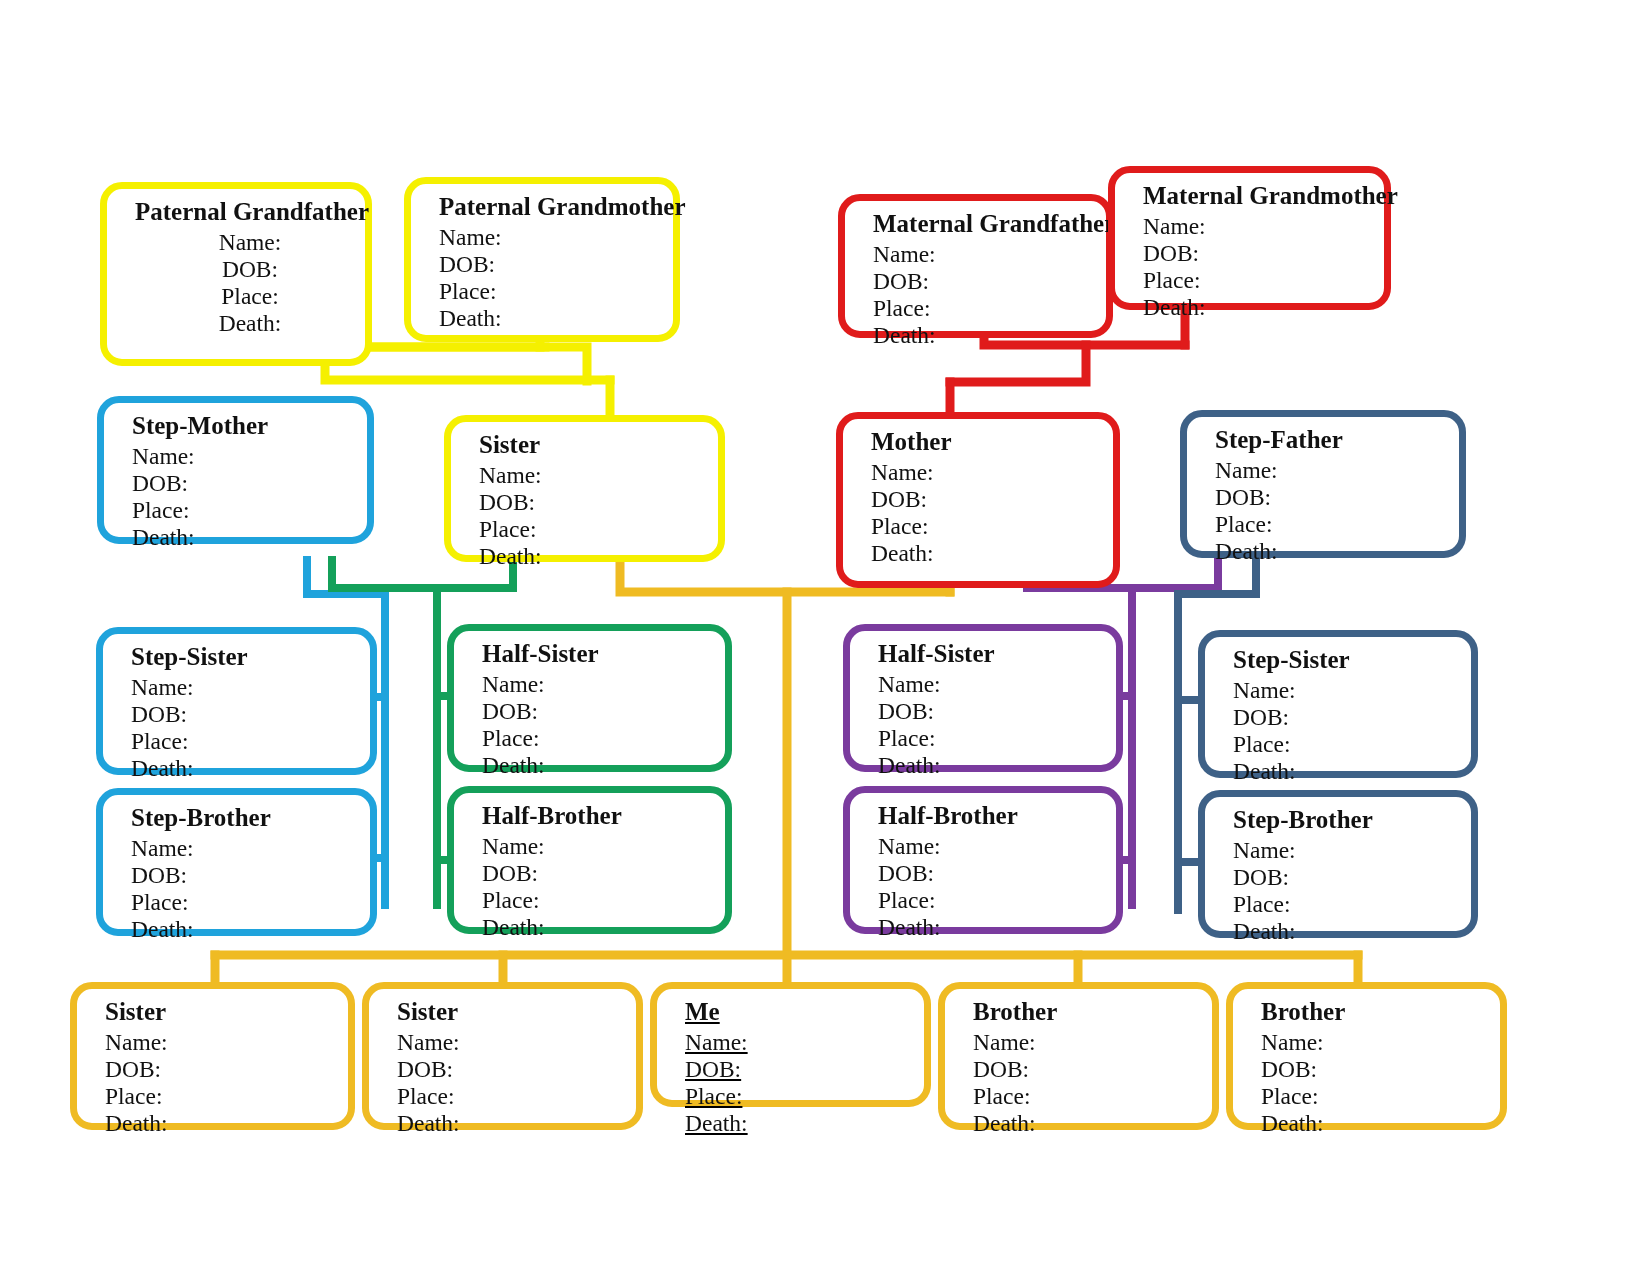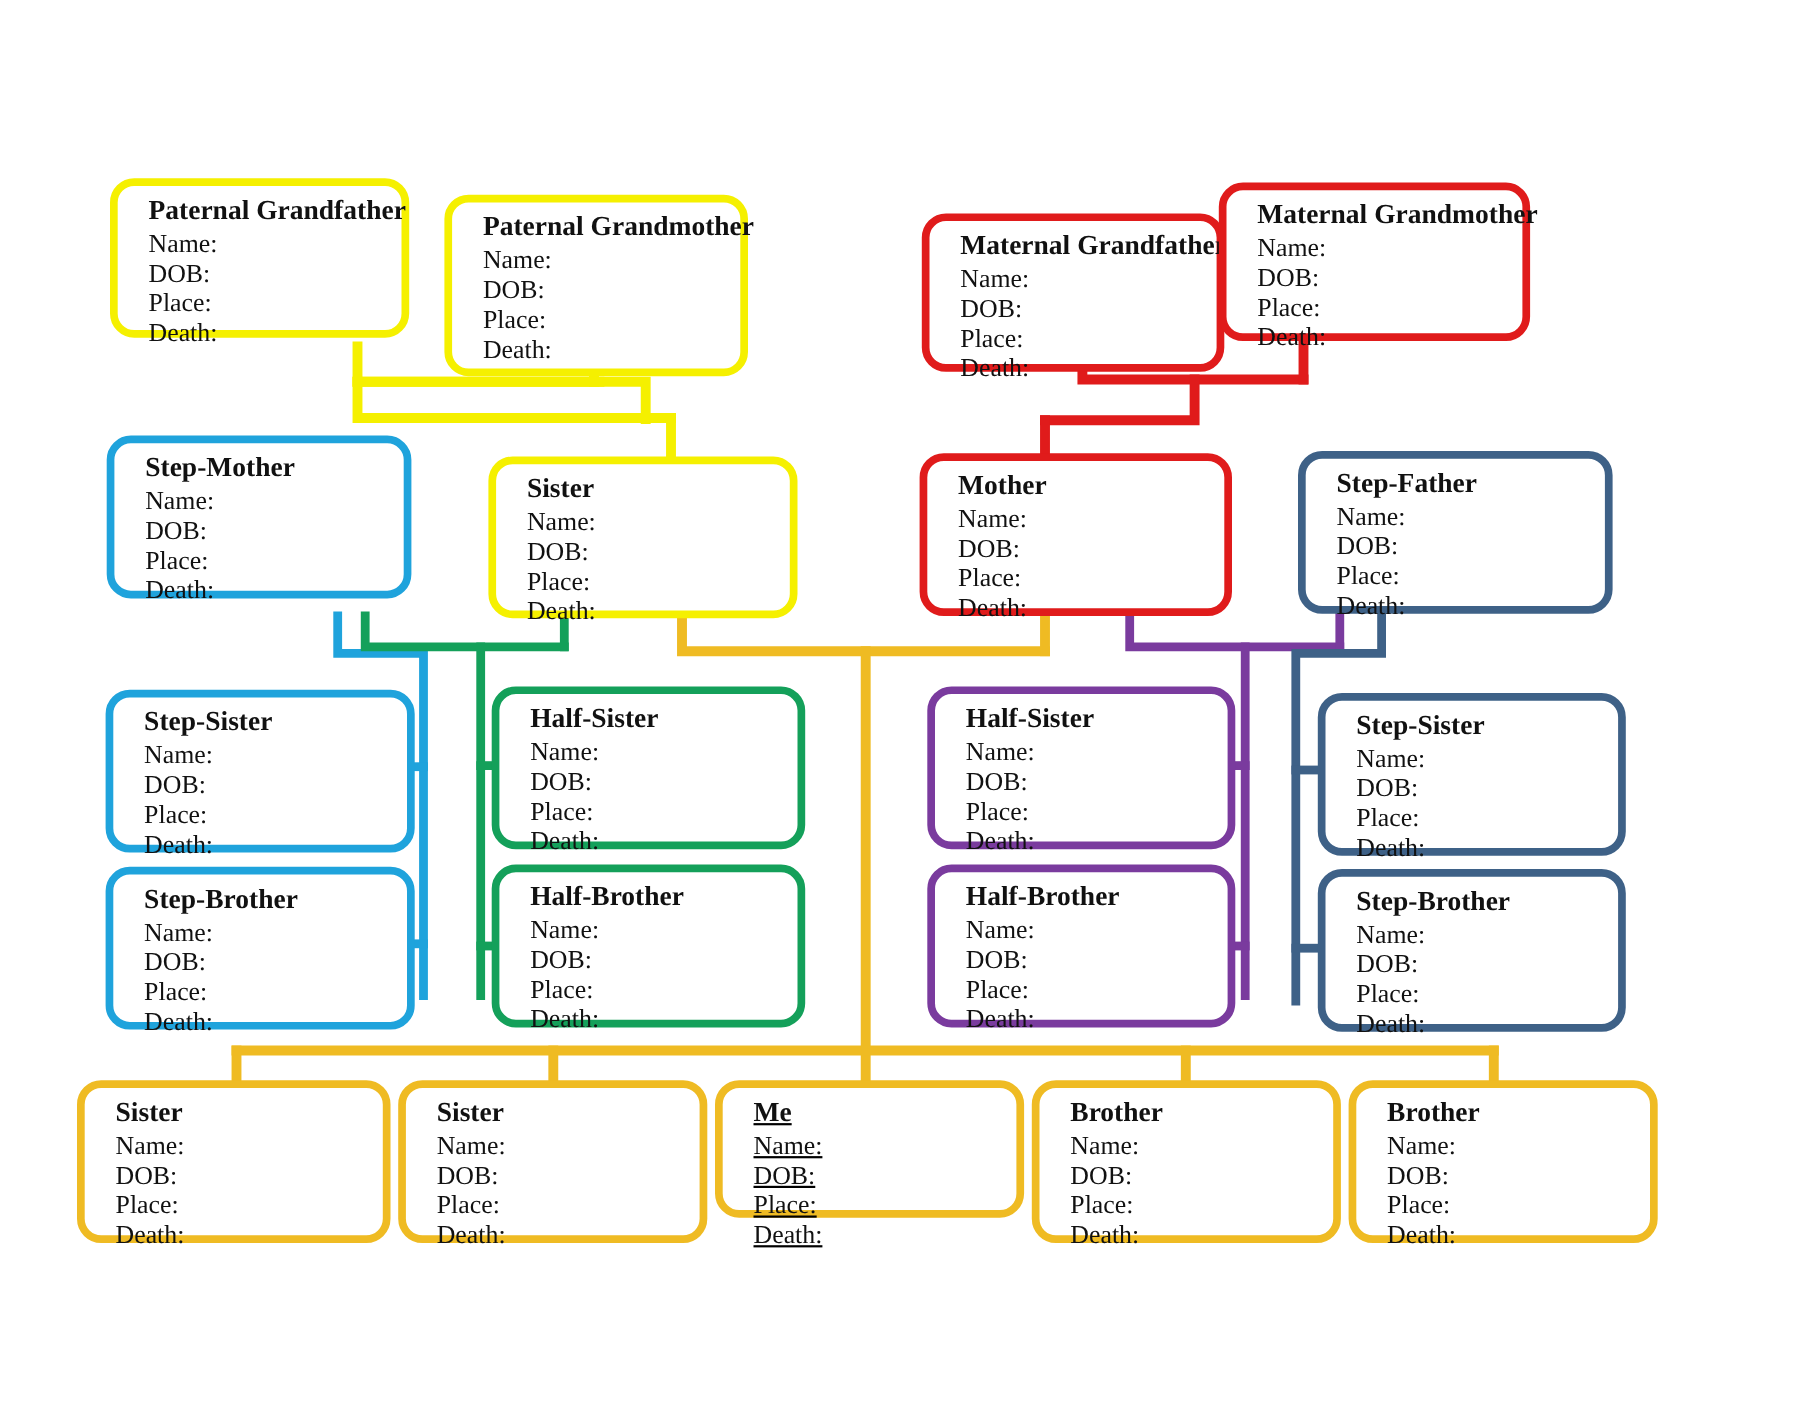--- a/index.html
+++ b/index.html
@@ -83,21 +83,21 @@
       <path d="M 950 562 L 950 592"></path>
       <path d="M 787 592 L 787 982"></path>
       <path d="M 215 955 L 215 982"></path>
       <path d="M 503 955 L 503 982"></path>
       <path d="M 1078 955 L 1078 982"></path>
       <path d="M 1358 955 L 1358 982"></path>
       <path d="M 215 955 L 1358 955"></path>
     </g>
   </svg>
 
-<div class="node" style="left: 100px; top: 162px; width: 272px; height: 145px; border-color: rgb(245, 240, 0);">
+<div class="node" style="left: 100px; top: 182px; width: 272px; height: 184px; border-color: rgb(245, 240, 0); text-align: center;">
       <div class="ttl">Paternal Grandfather</div>
       <div class="fld">Name:</div>
       <div class="fld">DOB:</div>
       <div class="fld">Place:</div>
       <div class="fld">Death:</div>
     </div>
     <div class="node" style="left: 404px; top: 177px; width: 276px; height: 165px; border-color: rgb(245, 240, 0);">
       <div class="ttl">Paternal Grandmother</div>
       <div class="fld">Name:</div>
       <div class="fld">DOB:</div>
@@ -125,21 +125,21 @@
       <div class="fld">Place:</div>
       <div class="fld">Death:</div>
     </div>
     <div class="node" style="left: 444px; top: 415px; width: 281px; height: 147px; border-color: rgb(245, 240, 0);">
       <div class="ttl">Sister</div>
       <div class="fld">Name:</div>
       <div class="fld">DOB:</div>
       <div class="fld">Place:</div>
       <div class="fld">Death:</div>
     </div>
-    <div class="node" style="left: 836px; top: 412px; width: 284px; height: 148px; border-color: rgb(224, 27, 27);">
+    <div class="node" style="left: 836px; top: 412px; width: 284px; height: 176px; border-color: rgb(224, 27, 27);">
       <div class="ttl">Mother</div>
       <div class="fld">Name:</div>
       <div class="fld">DOB:</div>
       <div class="fld">Place:</div>
       <div class="fld">Death:</div>
     </div>
     <div class="node" style="left: 1180px; top: 410px; width: 286px; height: 148px; border-color: rgb(62, 97, 135);">
       <div class="ttl">Step-Father</div>
       <div class="fld">Name:</div>
       <div class="fld">DOB:</div>

